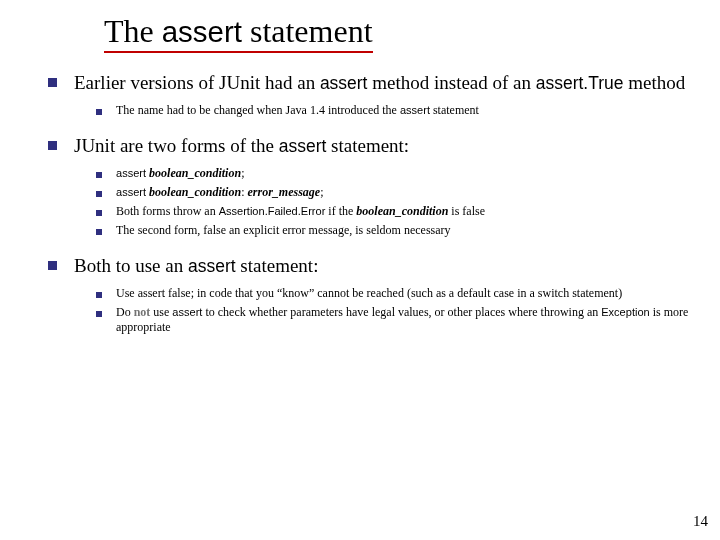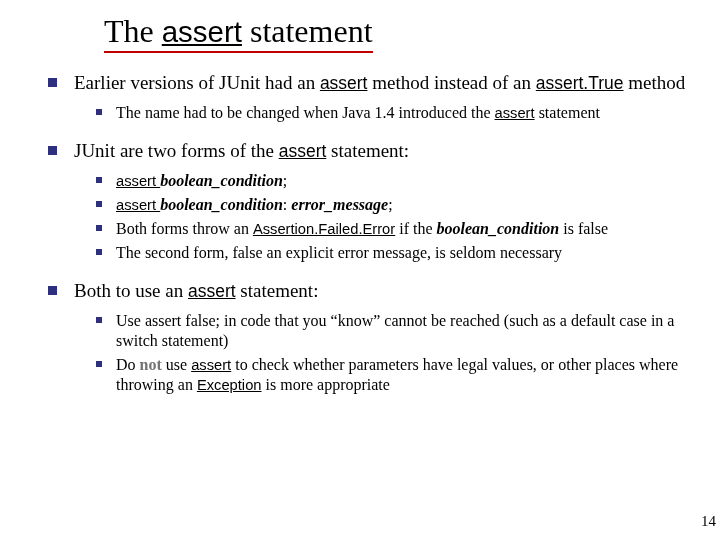--- a/index.html
+++ b/index.html
@@ -26,21 +26,20 @@
     font-weight: normal;
   }
   .title .underline {
     display: inline-block;
     border-bottom: 2px solid #c00000;
     padding-bottom: 1px;
   }
   .mono {
     font-family: Verdana, Geneva, sans-serif;
     font-size: 0.92em;
-    text-decoration: underline;
   }
   .content {
     font-size: 19px;
     line-height: 1.25;
   }
   ul.lvl1 {
     list-style: none;
     margin: 0;
     padding: 0 0 0 0;
   }
@@ -56,41 +55,41 @@
     left: 0;
     top: 7px;
     width: 9px;
     height: 9px;
     background: #2f2f7f;
   }
   ul.lvl2 {
     list-style: none;
     margin: 8px 0 4px 0;
     padding: 0 0 0 22px;
-    font-size: 16px;
+    font-size: 12px;
   }
   ul.lvl2 > li {
     position: relative;
     padding-left: 20px;
     margin-bottom: 4px;
   }
   ul.lvl2 > li::before {
     content: "";
     position: absolute;
     left: 0;
     top: 6px;
     width: 6px;
     height: 6px;
     background: #2f2f7f;
   }
   .bi { font-style: italic; font-weight: bold; }
   .red { color: #737373; font-weight: bold; }
   .pagenum {
     position: absolute;
-    right: 4px;
+    right: 12px;
     bottom: 10px;
     font-size: 15px;
   }
 </style>
 </head>
 <body>
 
 <div class="slide">
 
   <h1 class="title">

